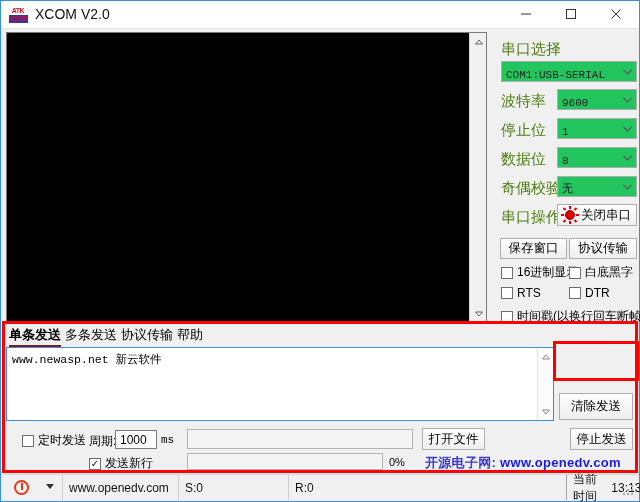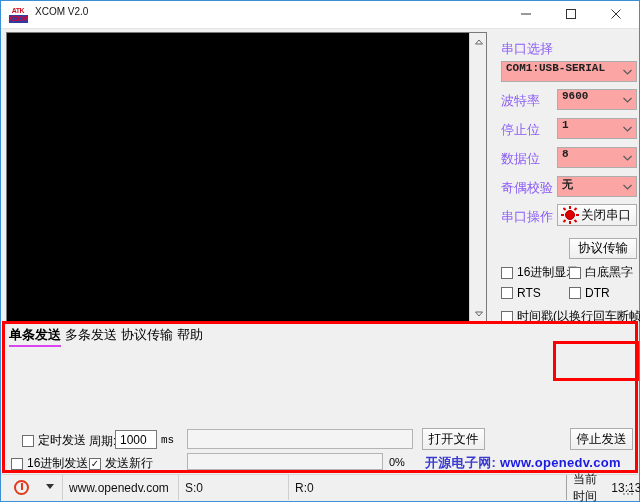--- a/index.html
+++ b/index.html
@@ -15,43 +15,43 @@
   
   .titlebar{position:absolute;left:0;top:0;width:638px;height:27px;background:#ffffff;
             border-bottom:1px solid #e5e5e5;}
   .tb-icon{position:absolute;left:7px;top:4px;width:20px;height:19px;background:#ffffff;
            display:flex;flex-direction:column;justify-content:center;align-items:center;
            line-height:8px;overflow:hidden;}
   .tb-icon .l1{font-size:7px;font-weight:bold;color:#cf1020;letter-spacing:-0.5px;
                font-family:"Liberation Sans",sans-serif;}
   .tb-icon .l2{font-size:7px;font-weight:bold;color:#cf1020;letter-spacing:-0.5px;
                background:#2f3b9e;color:#e8002a;}
-  .tb-title{position:absolute;left:34px;top:5px;font-size:10px;color:#111;
+  .tb-title{position:absolute;left:34px;top:5px;font-size:14px;color:#111;
             font-family:"Liberation Sans",sans-serif;}
   .wbtn{position:absolute;top:0;width:45px;height:26px;display:flex;align-items:center;
         justify-content:center;color:#333;background:#fff;}
   .wbtn svg{display:block;}
   #btn-min{left:502px;} #btn-max{left:547px;} #btn-close{left:592px;}
 
   
   .recv-wrap{position:absolute;left:5px;top:31px;width:481px;height:291px;
              border:1px solid #7a7a7a;background:#000;box-sizing:border-box;}
   .recv-black{position:absolute;left:0;top:0;width:463px;height:289px;background:#000;}
   .recv-sb{position:absolute;right:0;top:0;width:17px;height:289px;background:#f0f0f0;
            border-left:1px solid #d6d6d6;box-sizing:border-box;}
   .sb-arrow{width:17px;height:17px;display:flex;align-items:center;justify-content:center;
             color:#707070;font-size:9px;}
   .sb-up{position:absolute;top:0;left:0;}
   .sb-down{position:absolute;bottom:0;left:0;}
 
   
   .cfg{position:absolute;left:494px;top:31px;width:142px;height:291px;}
-  .cfg-label{position:absolute;font-size:13px;color:#8b5cf6;font-family:"Liberation Sans",sans-serif;}
-  .combo{position:absolute;height:21px;background:#fca5a5;border:1px solid #adadad;
-         box-sizing:border-box;display:flex;align-items:flex-start;font-weight:bold;}
+  .cfg-label{position:absolute;font-size:15px;color:#4d7c0f;font-family:"Liberation Sans",sans-serif;}
+  .combo{position:absolute;height:21px;background:#22c55e;border:1px solid #adadad;
+         box-sizing:border-box;display:flex;align-items:flex-end;}
   .combo .txt{flex:1;padding-left:4px;font-size:11px;color:#202020;white-space:nowrap;
               overflow:hidden;font-family:"Liberation Mono","DejaVu Sans Mono",monospace;}
   .combo .arw{width:17px;height:19px;display:flex;align-items:center;justify-content:center;
               color:#5a5a5a;font-size:9px;}
   .btn{position:absolute;background:linear-gradient(#fdfdfd,#efefef);border:1px solid #adadad;
        box-sizing:border-box;display:flex;align-items:center;justify-content:center;
        font-size:12.5px;color:#000;font-family:"Liberation Sans",sans-serif;}
   .cb{position:absolute;display:flex;align-items:center;font-size:12px;color:#000;}
   .cb .box{width:12px;height:12px;border:1px solid #6d6d6d;background:#fff;margin-right:4px;
            box-sizing:border-box;display:flex;align-items:center;justify-content:center;
@@ -65,21 +65,21 @@
   
   .hl-main{position:absolute;left:1px;top:320px;width:636px;height:152px;
            border:3px solid #ff0000;box-sizing:border-box;pointer-events:none;z-index:40;}
   .hl-send{position:absolute;left:552px;top:340px;width:86px;height:40px;
            border:3px solid #ff0000;box-sizing:border-box;pointer-events:none;z-index:41;}
 
   
   .tabstrip{position:absolute;left:4px;top:324px;width:630px;height:20px;}
   .tab{position:absolute;top:0;height:20px;display:flex;align-items:center;
        font-size:13px;color:#000;font-family:"Liberation Sans",sans-serif;white-space:nowrap;}
-  .tab.active{font-weight:bold;border-bottom:2px solid #d946ef;}
+  .tab.active{font-weight:bold;border-bottom:2px solid #7f1d1d;}
 
   
   .send-wrap{position:absolute;left:5px;top:346px;width:548px;height:74px;
              border:1px solid #3b8fd4;background:#fff;box-sizing:border-box;}
   .send-text{position:absolute;left:5px;top:4px;font-size:11.5px;color:#000;
              font-family:"Liberation Mono","DejaVu Sans Mono",monospace;white-space:nowrap;}
   .send-sb{position:absolute;right:0;top:0;width:16px;height:72px;background:#fbfbfb;
            border-left:1px solid #e3e3e3;box-sizing:border-box;}
 
   
@@ -215,20 +215,23 @@
         <span class="ray" style="top:6px;left:-2px;width:3px;height:2px;"></span>
         <span class="ray" style="top:6px;right:-2px;width:3px;height:2px;"></span>
         <span class="ray" style="left:0px;top:0px;width:3px;height:2px;transform:rotate(45deg);"></span>
         <span class="ray" style="right:0px;top:0px;width:3px;height:2px;transform:rotate(-45deg);"></span>
         <span class="ray" style="left:0px;bottom:0px;width:3px;height:2px;transform:rotate(-45deg);"></span>
         <span class="ray" style="right:0px;bottom:0px;width:3px;height:2px;transform:rotate(45deg);"></span>
       </span>
       <span>关闭串口</span>
     </div>
 
+    <div class="btn" style="left:5px;top:206px;width:67px;height:21px;">
+      <span>保存窗口</span>
+    </div>
     <div class="btn" style="left:74px;top:206px;width:68px;height:21px;">
       <span>协议传输</span>
     </div>
 
     <div class="cb" style="left:6px;top:232px;">
       <span class="box"></span>
       <span class="lbl">16进制显示</span>
     </div>
     <div class="cb" style="left:74px;top:232px;">
       <span class="box"></span>
@@ -250,40 +253,54 @@
     </div>
   </div>
 
   <div class="tabstrip">
     <div class="tab active" style="left:4px;">单条发送</div>
     <div class="tab" style="left:60px;">多条发送</div>
     <div class="tab" style="left:116px;">协议传输</div>
     <div class="tab" style="left:172px;">帮助</div>
   </div>
 
-
+  <div class="send-wrap">
+    <div class="send-text">www.newasp.net 新云软件</div>
+    <div class="send-sb">
+      <div class="sb-arrow" style="position:absolute;top:0;left:0;width:16px;">
+        <svg width="8" height="6" viewBox="0 0 8 6">
+            <path d="M4 1 L7.5 5 L0.5 5 Z" fill="none" stroke="#888" stroke-width="1"></path>
+          </svg>
+      </div>
+      <div class="sb-arrow" style="position:absolute;bottom:0;left:0;width:16px;">
+        <svg width="8" height="6" viewBox="0 0 8 6">
+            <path d="M4 5 L0.5 1 L7.5 1 Z" fill="none" stroke="#888" stroke-width="1"></path>
+          </svg>
+      </div>
+    </div>
+  </div>
+
+  <div class="btn" style="left:558px;top:392px;width:74px;height:27px;">
+    <span>清除发送</span>
+  </div>
 
   <div class="cb" style="left:10px;top:431px;margin-left:11px;">
     <span class="box"></span>
     <span class="lbl">定时发送</span>
   </div>
   <div style="position:absolute;left:88px;top:432px;font-size:12px;">周期:</div>
   <div class="numinput" style="left:114px;top:429px;width:42px;height:19px;">
     <span>1000</span>
   </div>
   <div style="position:absolute;left:160px;top:433px;font-size:11px;font-family:'Liberation Mono',monospace;">ms</div>
 
   <div class="pbar" style="left:186px;top:428px;width:226px;height:20px;">
     <span style="padding-left:4px;font-size:11px;"></span>
   </div>
 
-  <div class="cb" style="left:10px;top:454px;">
-    <span class="box"></span>
-    <span class="lbl">16进制发送</span>
-  </div>
   <div class="cb" style="left:88px;top:454px;">
     <span class="box">✓</span>
     <span class="lbl">发送新行</span>
   </div>
 
   <div class="pbar" style="left:186px;top:452px;width:196px;height:17px;"></div>
   <div class="pct" style="left:388px;top:455px;">0%</div>
 
   <div class="btn" style="left:421px;top:427px;width:63px;height:22px;">
     <span>打开文件</span>

